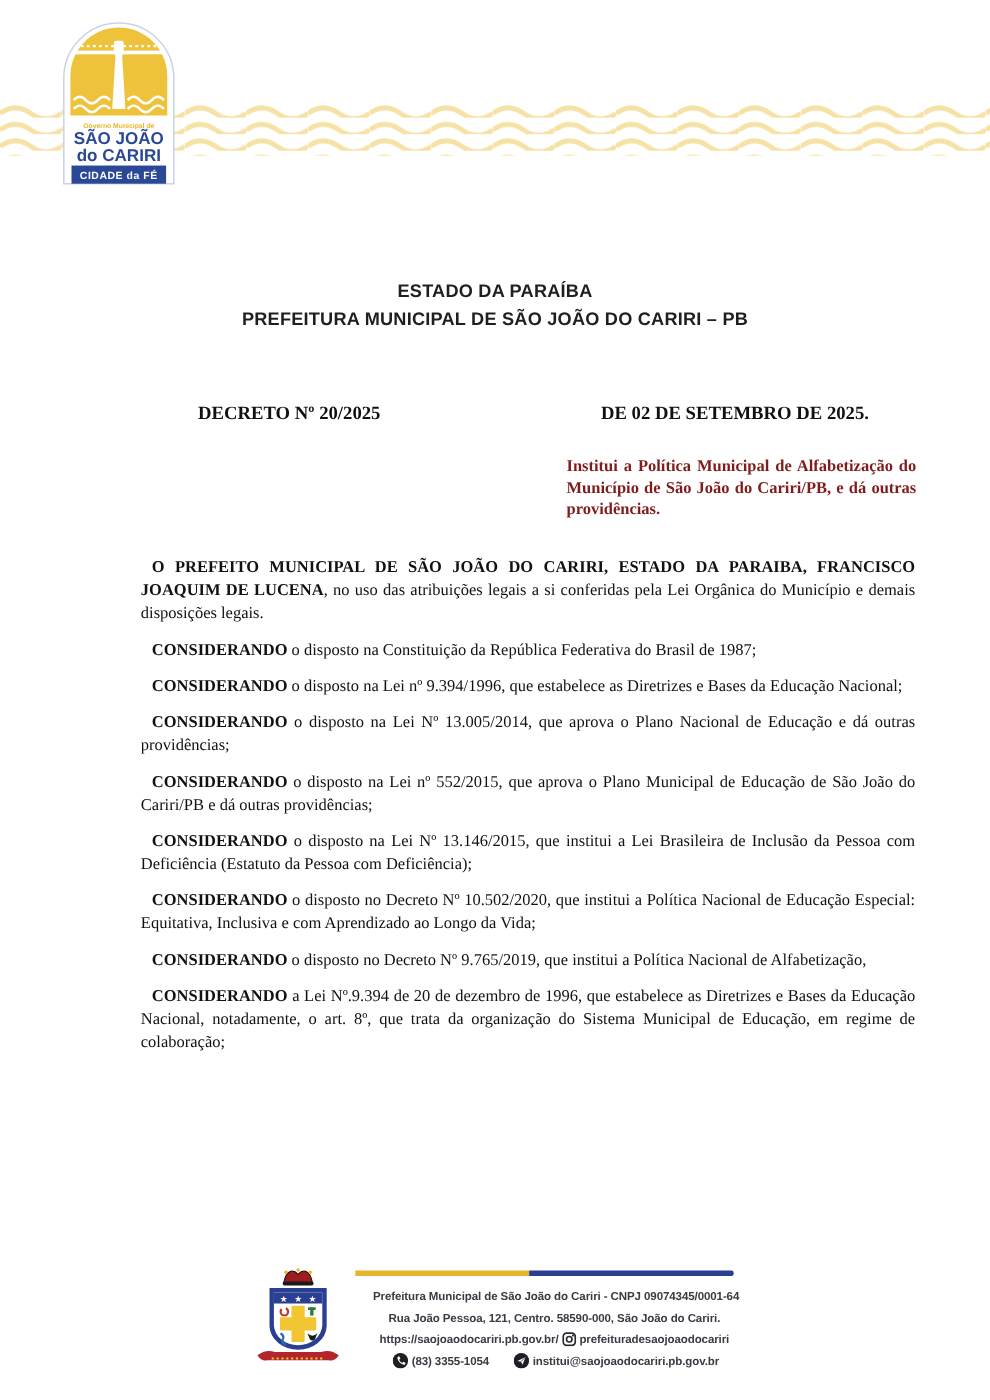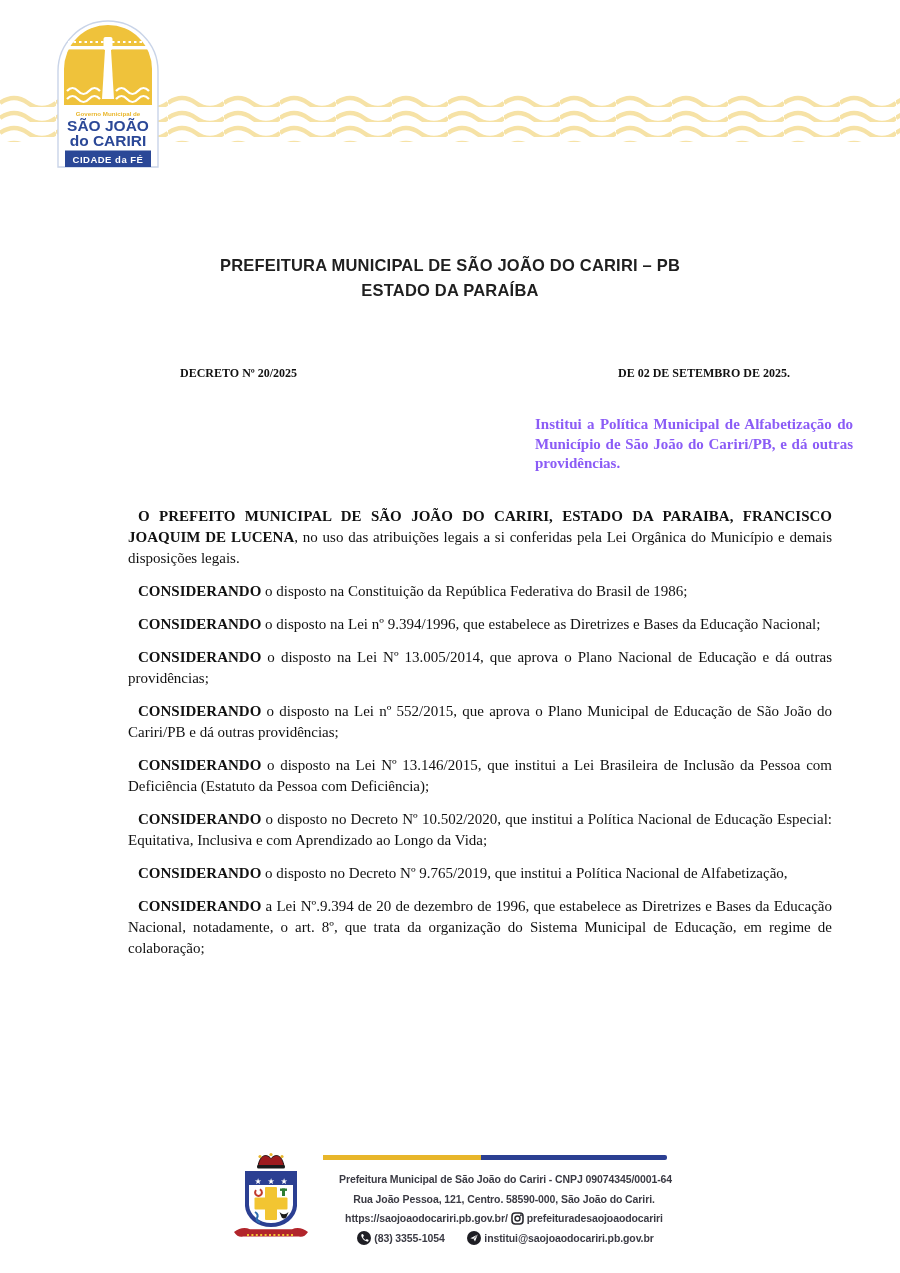--- a/index.html
+++ b/index.html
@@ -27,28 +27,28 @@
     font-family: "Liberation Sans", sans-serif;
     font-weight: 700; font-size: 16.5px; line-height: 25px;
     color: #1f1f1f; letter-spacing: 0.2px;
   }
 
   
   .decree-line {
     position: absolute; top: 366px; left: 180px; width: 610px;
     display: flex; justify-content: space-between;
     font-family: "Liberation Serif", serif;
-    font-weight: 700; font-size: 12px; color: #111;
+    font-weight: 700; font-size: 17px; color: #111;
   }
 
   
   .ementa {
     position: absolute; top: 415px; left: 515px; width: 318px;
     font-weight: 700; font-size: 15px; line-height: 19.5px;
-    text-align: justify; color: #8b5cf6; margin-left: 20px;
+    text-align: justify; color: #7f1d1d;
   }
 
   
   .body-text {
     position: absolute; top: 506px; left: 128px; width: 704px;
     font-size: 15px; line-height: 21px; text-align: justify; color: #111;
   }
   .body-text p { margin-bottom: 12px; }
   .body-text b { font-weight: 700; margin-left: 10px; }
 
@@ -104,35 +104,35 @@
       <text x="52" y="99" text-anchor="middle" font-family="Liberation Sans, sans-serif" font-size="6.2" font-weight="700" fill="#E9B62B">Governo Municipal de</text>
       <text x="52" y="114" text-anchor="middle" font-family="Liberation Sans, sans-serif" font-size="15.5" font-weight="700" fill="#2B4897">SÃO JOÃO</text>
       <text x="52" y="129" text-anchor="middle" font-family="Liberation Sans, sans-serif" font-size="15.5" font-weight="700" fill="#2B4897">do CARIRI</text>
 
       <rect x="9" y="133.5" width="86" height="16.5" fill="#2B4897"></rect>
       <text x="52" y="145.5" text-anchor="middle" font-family="Liberation Sans, sans-serif" font-size="9.5" font-weight="700" fill="#ffffff" letter-spacing="0.5">CIDADE da FÉ</text>
     </svg>
   </div>
 
   <div class="title-block">
+    <div>ESTADO DA PARAÍBA</div>
     <div>PREFEITURA MUNICIPAL DE SÃO JOÃO DO CARIRI – PB</div>
-    <div>ESTADO DA PARAÍBA</div>
   </div>
 
   <div class="decree-line">
     <span>DECRETO Nº 20/2025</span>
     <span>DE 02 DE SETEMBRO DE 2025.</span>
   </div>
 
   <p class="ementa">Institui a Política Municipal de Alfabetização do Município de São João do Cariri/PB, e dá outras providências.</p>
 
   <div class="body-text">
     <p><b>O PREFEITO MUNICIPAL DE SÃO JOÃO DO CARIRI, ESTADO DA PARAIBA, FRANCISCO JOAQUIM DE LUCENA</b><span>, no uso das atribuições legais a si conferidas pela Lei Orgânica do Município e demais disposições legais.</span></p>
 
-    <p><b>CONSIDERANDO</b><span> o disposto na Constituição da República Federativa do Brasil de 1986;</span></p>
+    <p><b>CONSIDERANDO</b><span> o disposto na Constituição da República Federativa do Brasil de 1987;</span></p>
     <p><b>CONSIDERANDO</b><span> o disposto na Lei nº 9.394/1996, que estabelece as Diretrizes e Bases da Educação Nacional;</span></p>
     <p><b>CONSIDERANDO</b><span> o disposto na Lei Nº 13.005/2014, que aprova o Plano Nacional de Educação e dá outras providências;</span></p>
     <p><b>CONSIDERANDO</b><span> o disposto na Lei nº 552/2015, que aprova o Plano Municipal de Educação de São João do Cariri/PB e dá outras providências;</span></p>
     <p><b>CONSIDERANDO</b><span> o disposto na Lei Nº 13.146/2015, que institui a Lei Brasileira de Inclusão da Pessoa com Deficiência (Estatuto da Pessoa com Deficiência);</span></p>
     <p><b>CONSIDERANDO</b><span> o disposto no Decreto Nº 10.502/2020, que institui a Política Nacional de Educação Especial: Equitativa, Inclusiva e com Aprendizado ao Longo da Vida;</span></p>
     <p><b>CONSIDERANDO</b><span> o disposto no Decreto Nº 9.765/2019, que institui a Política Nacional de Alfabetização,</span></p>
     <p><b>CONSIDERANDO</b><span> a Lei Nº.9.394 de 20 de dezembro de 1996, que estabelece as Diretrizes e Bases da Educação Nacional, notadamente, o art. 8º, que trata da organização do Sistema Municipal de Educação, em regime de colaboração;</span></p>
   </div>
 
   <div class="footer">

